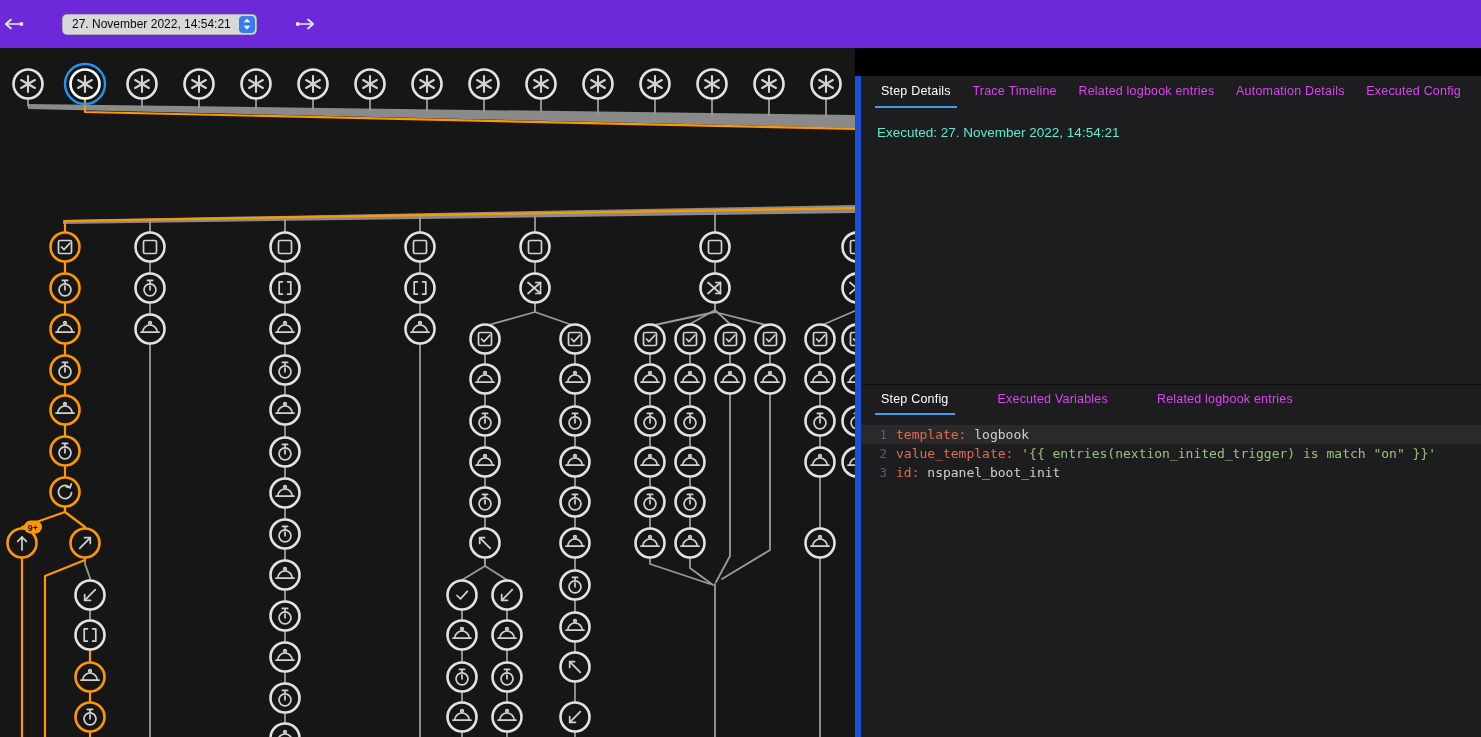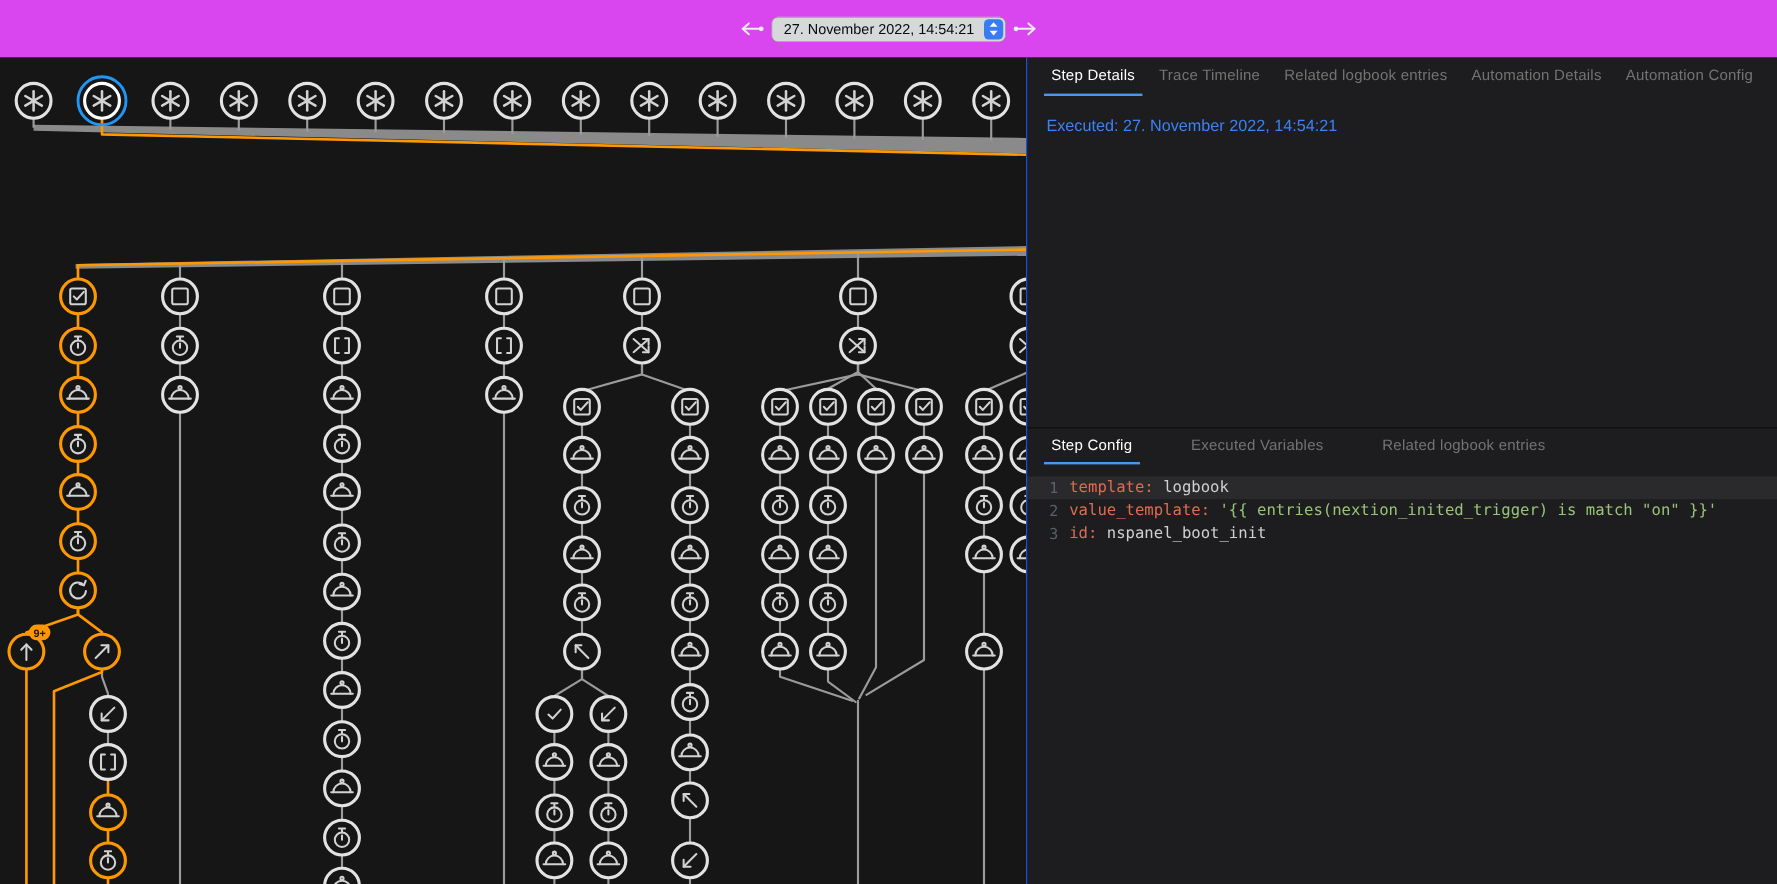--- a/index.html
+++ b/index.html
@@ -1,40 +1,40 @@
 <!DOCTYPE html>
 <html style="--accent: #459af0; --code-key: #e06c4f; --code-str: #98c379; --code-plain: #d0d0d0;"><head>
 <meta charset="utf-8">
 <style>
   html,body{margin:0;padding:0;background:#000;}
   body{width:1481px;height:737px;overflow:hidden;font-family:"Liberation Sans",sans-serif;}
   .app{width:1481px;height:737px;display:flex;flex-direction:column;}
 
   
-  .topbar{flex:0 0 48px;height:48px;background:#d946ef;display:flex;align-items:center;justify-content:center;gap:2px;}
+  .topbar{flex:0 0 48px;height:48px;background:#6d28d9;display:flex;align-items:center;gap:34px;}
   .icon-btn{background:none;border:none;padding:4px;display:flex;align-items:center;cursor:pointer;}
   .date-select{height:21px;background:#d7d8da;border-radius:5px;display:flex;align-items:center;padding:0 2px 0 10px;gap:8px;box-shadow:inset 0 0 0 .5px rgba(0,0,0,.4);cursor:pointer;}
   .date-select .label{font-size:12px;color:#0a0a0a;white-space:nowrap;}
   .stepper{width:16px;height:17px;background:#3a7bf2;border-radius:4px;display:flex;align-items:center;justify-content:center;}
 
   
   .main{flex:1;display:flex;min-height:0;}
   .graph-area{flex:0 0 855px;width:855px;background:#161616;position:relative;overflow:hidden;}
-  .right-panel{flex:1;background:#1d1d1f;border-left:1px solid #1d4ed8;display:flex;flex-direction:column;min-width:0;}
+  .right-panel{flex:1;background:#1d1d1f;border-left:6px solid #1d4ed8;display:flex;flex-direction:column;min-width:0;margin-top:28px;}
 
   .panel-top{flex:0 0 308px;height:308px;display:flex;flex-direction:column;}
   .panel-bottom{flex:1;border-top:1px solid #0e0e0e;display:flex;flex-direction:column;min-height:0;}
 
   .tabs{display:flex;align-items:stretch;}
   .tabs.top{flex:0 0 32px;height:32px;justify-content:space-between;padding:0 14px;}
   .tabs.bottom{flex:0 0 30px;height:30px;gap:37px;padding:0 14px;}
-  .tab{background:none;border:none;font-family:inherit;font-size:12.5px;color:#737373;letter-spacing:.2px;padding:0 6px;border-bottom:2px solid transparent;cursor:pointer;white-space:nowrap;}
+  .tab{background:none;border:none;font-family:inherit;font-size:12.5px;color:#d946ef;letter-spacing:.2px;padding:0 6px;border-bottom:2px solid transparent;cursor:pointer;white-space:nowrap;}
   .tab.active{border-bottom-color:var(--accent,#459af0);color:#fff;}
 
-  .executed{padding:17px 16px 0 16px;font-size:13.5px;color:#3b82f6;}
+  .executed{padding:17px 16px 0 16px;font-size:13.5px;color:#5eead4;}
 
   
   .code{font-family:"DejaVu Sans Mono",monospace;font-size:13px;line-height:19px;padding-top:10px;color:var(--code-plain,#d0d0d0);}
   .code-line{display:flex;height:19px;align-items:center;white-space:pre;}
   .code-line.active{background:rgba(255,255,255,.06);}
   .gutter{flex:0 0 26px;width:26px;text-align:right;padding-right:9px;color:#5b6168;font-size:12.5px;}
   .tok-key{color:var(--code-key,#e06c4f);}
   .tok-str{color:var(--code-str,#98c379);}
   .tok-plain{color:var(--code-plain,#d0d0d0);}
 </style>
@@ -982,21 +982,21 @@
         </svg>
     </div>
 
     <div class="right-panel">
       <div class="panel-top">
         <nav class="tabs top" id="top-tabs">
             <button class="tab active">Step Details</button>
             <button class="tab">Trace Timeline</button>
             <button class="tab">Related logbook entries</button>
             <button class="tab">Automation Details</button>
-            <button class="tab">Automation Config</button>
+            <button class="tab">Executed Config</button>
           </nav>
         <div class="executed">Executed: 27. November 2022, 14:54:21</div>
       </div>
       <div class="panel-bottom">
         <nav class="tabs bottom" id="bottom-tabs">
             <button class="tab active">Step Config</button>
             <button class="tab">Executed Variables</button>
             <button class="tab">Related logbook entries</button>
           </nav>
         <div class="code" id="code">

